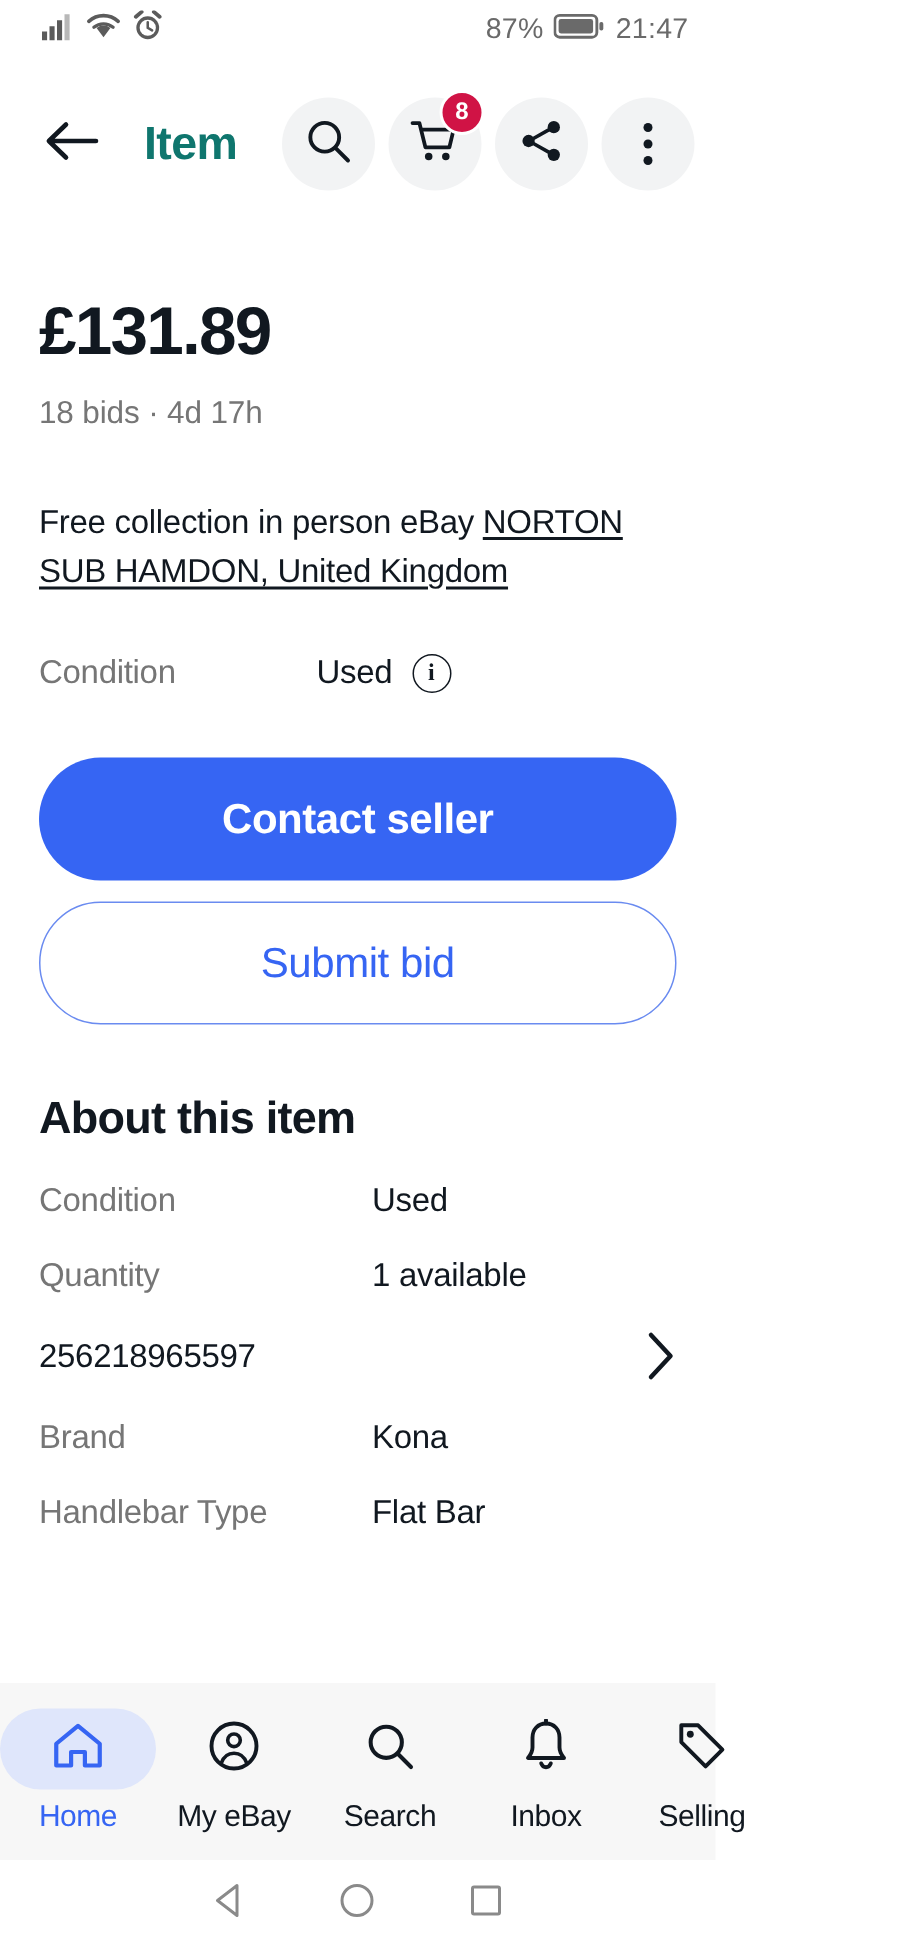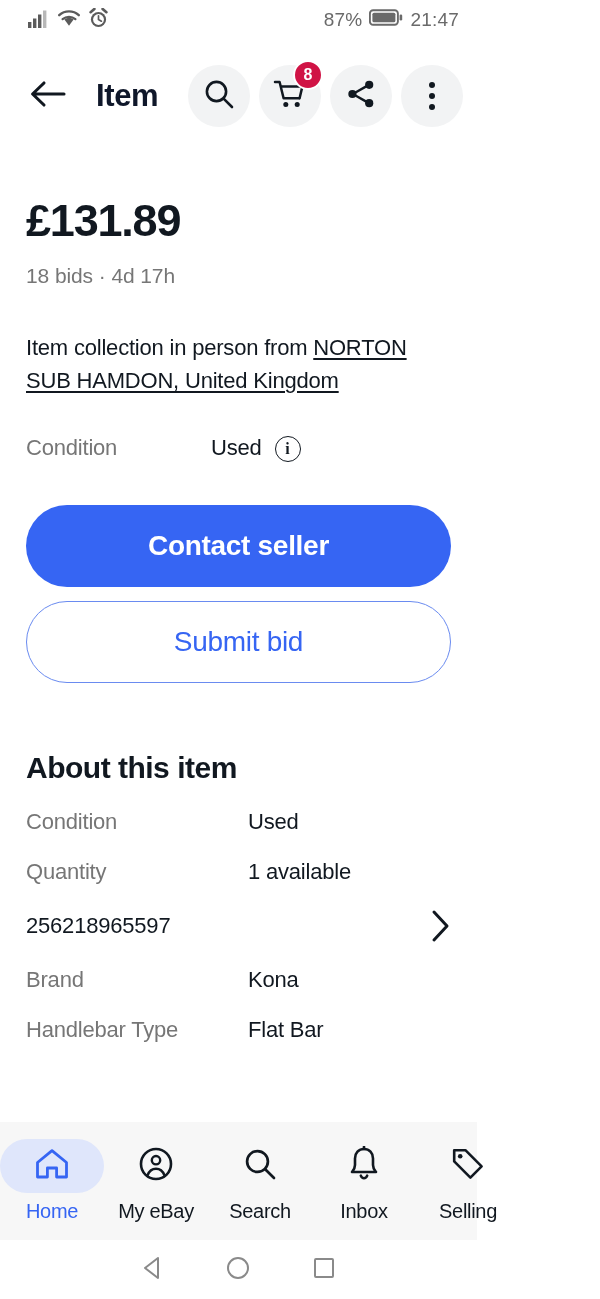--- a/index.html
+++ b/index.html
@@ -30,21 +30,21 @@
     height:112px; flex:0 0 112px;
     display:flex; align-items:center;
     padding:0 14px 0 22px;
   }
   .back-btn{
     width:52px; height:52px; display:flex; align-items:center; justify-content:center;
     cursor:pointer; flex:0 0 auto;
   }
   .title{
     font-size:31px; font-weight:bold; letter-spacing:-0.4px;
-    margin-left:22px; color:#0f172a; white-space:nowrap;
+    margin-left:22px; color:#0f766e; white-space:nowrap;
   }
   .appbar-actions{ margin-left:auto; display:flex; align-items:center; gap:9px; }
   .circ{
     width:62px; height:62px; border-radius:50%;
     background:#f2f3f4;
     display:flex; align-items:center; justify-content:center;
     position:relative; cursor:pointer;
   }
   .badge{
     position:absolute; top:-5px; right:-2px;
@@ -96,21 +96,21 @@
   .btn-primary{ background:#3665f3; color:#fff; font-weight:bold; border:none; }
   .btn-outline{
     background:#fff; color:#3665f3; border:1.6px solid #6a8bf0;
     margin-top:14px; font-weight:normal;
   }
   .heart{ margin-right:12px; display:inline-flex; }
 
   
   .about-h{
     font-size:30px; font-weight:bold; letter-spacing:-0.5px;
-    margin-top:68px; color:#111820;
+    margin-top:46px; color:#111820;
   }
   .spec{ display:flex; align-items:center; margin-top:24px; }
   .spec .k{ font-size:22px; color:#767676; width:222px; letter-spacing:-.2px; }
   .spec .v{ font-size:22px; color:#111820; letter-spacing:-.2px; flex:1; }
   .spec .chev{ margin-left:auto; display:flex; align-items:center; }
 
   
   .bottomnav{
     flex:0 0 118px; height:118px;
     background:#f7f7f7;
@@ -234,21 +234,21 @@
 
     </div>
   </div>
 
   <div class="content">
 
     <div class="price">£131.89</div>
     <div class="bidinfo">18 bids · 4d 17h</div>
 
     <div class="shipping">
-      <span>Item collection in person from </span><span class="loc">NORTON SUB HAMDON, United Kingdom</span>
+      <span>Free collection in person eBay </span><span class="loc">NORTON SUB HAMDON, United Kingdom</span>
     </div>
 
     <div class="condrow">
       <div class="lbl">Condition</div>
       <div class="val">Used</div>
       <span class="info-i">i</span>
     </div>
 
     <div class="btns">
       <div class="btn btn-primary">Contact seller</div>

